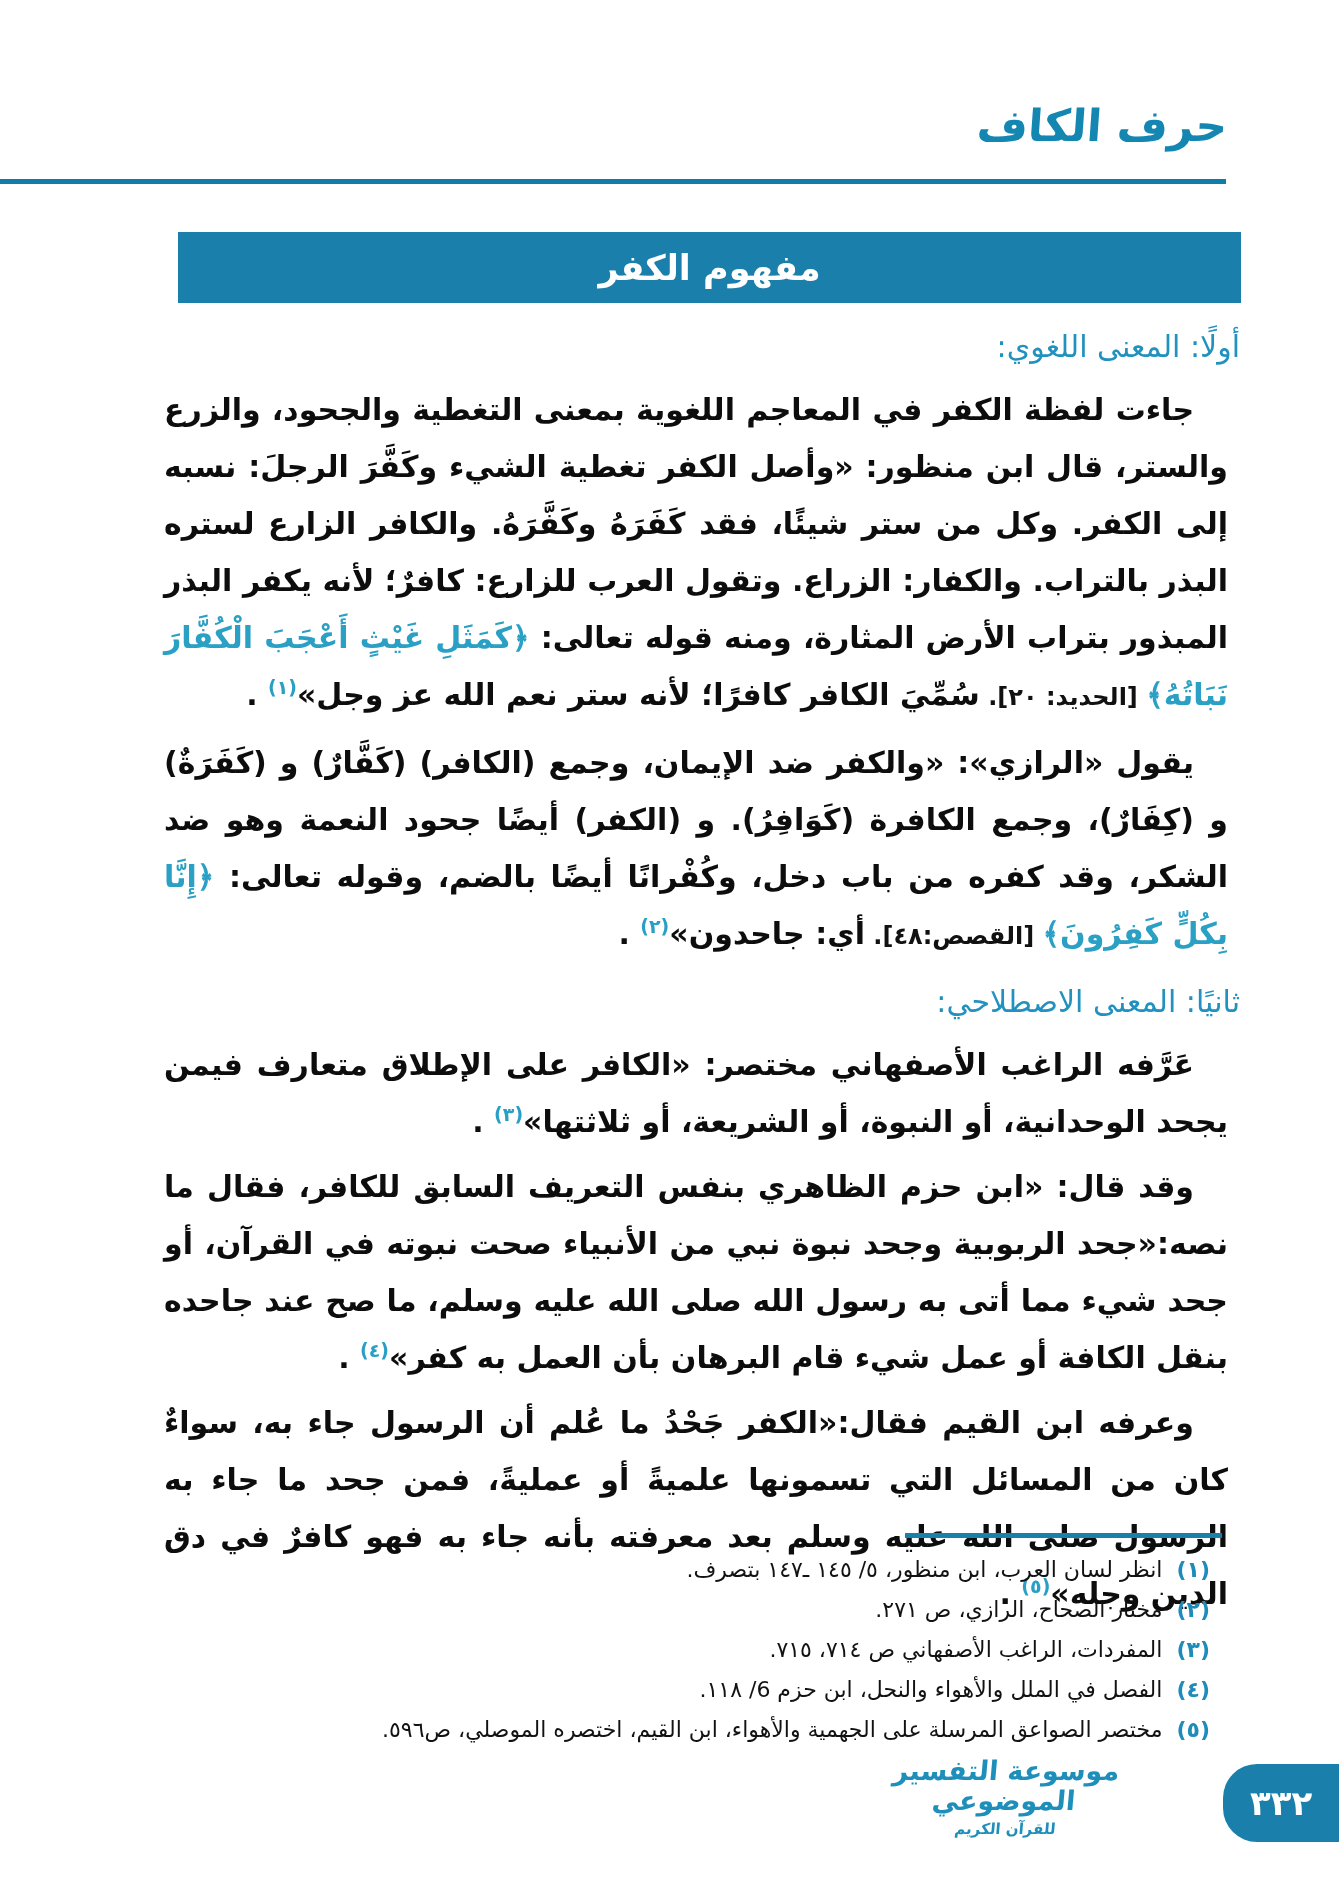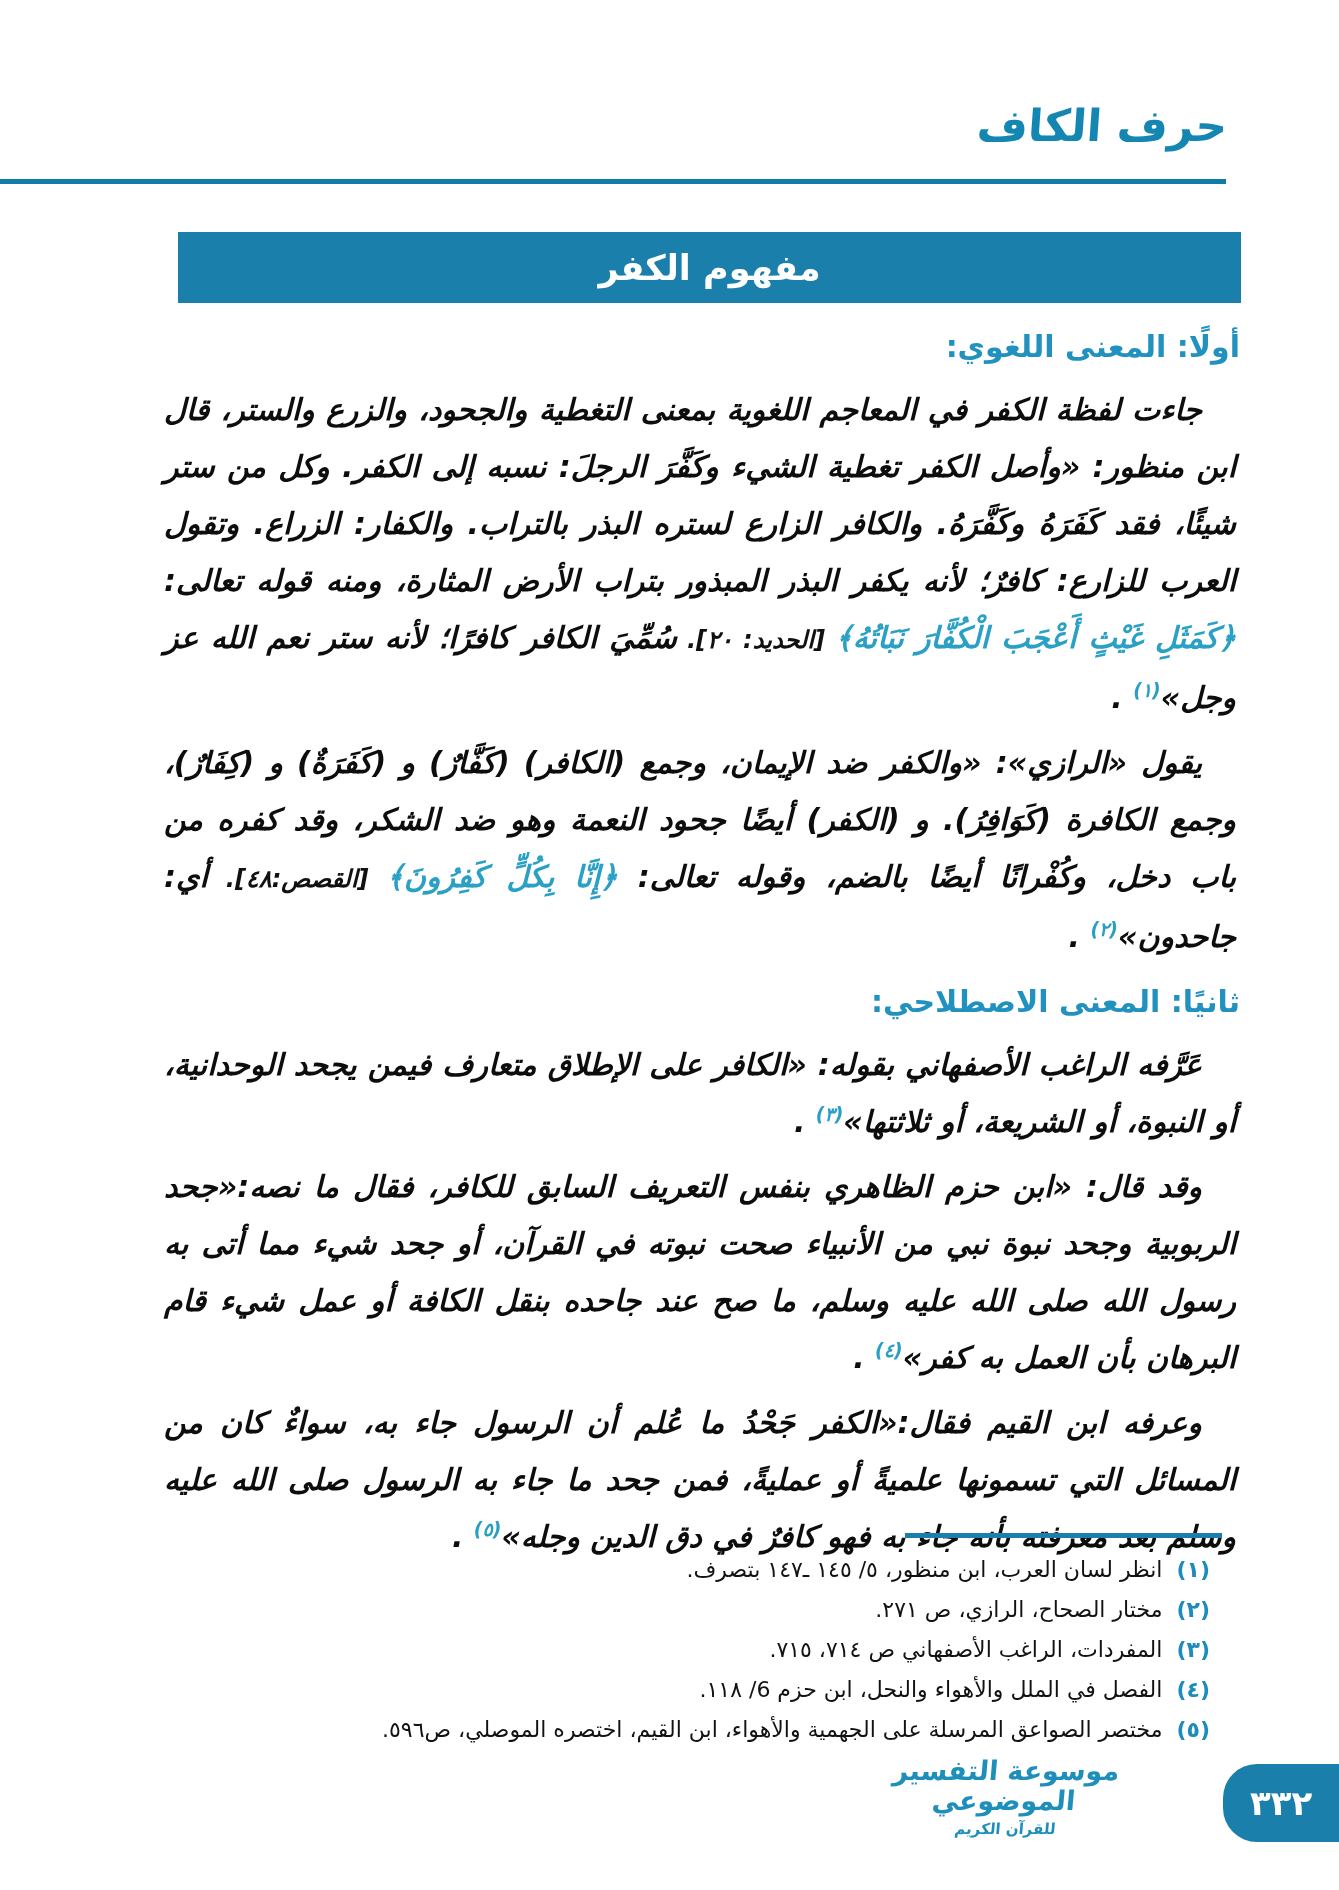--- a/index.html
+++ b/index.html
@@ -33,25 +33,25 @@
   }
   
   .content{
     position:absolute;top:316px;right:99px;width:1076px;
     color:#0d0d0d;
     font-size:30px;font-weight:bold;line-height:57px;
     text-align:justify;
   }
   .subheading{
     color:#2191bf;
-    font-size:30px;font-weight:bold;
+    font-size:30px;font-weight:normal;
     margin:2px 0 6px 0;
     text-align:right;
   }
-  .para{margin:0 4px 8px 0;text-indent:34px;font-style:italic;}
+  .para{margin:0 12px 8px 0;text-indent:34px;}
   .quran{color:#2aa0c5;}
   .ref{font-size:24px;font-weight:bold;color:#111111;}
   .fnmark{
     color:#2a9fc6;font-size:19px;font-weight:bold;
     vertical-align:super;line-height:0;
   }
   
   .fn-rule{
     position:absolute;top:1533px;right:117px;width:317px;height:5px;
     background:#1b7fab;
@@ -93,21 +93,21 @@
   <div class="content">
 
     <div class="subheading">أولًا: المعنى اللغوي:</div>
 
     <p class="para"><span>جاءت لفظة الكفر في المعاجم اللغوية بمعنى التغطية والجحود، والزرع والستر، قال ابن منظور: «وأصل الكفر تغطية الشيء وكَفَّرَ الرجلَ: نسبه إلى الكفر. وكل من ستر شيئًا، فقد كَفَرَهُ وكَفَّرَهُ. والكافر الزارع لستره البذر بالتراب. والكفار: الزراع. وتقول العرب للزارع: كافرٌ؛ لأنه يكفر البذر المبذور بتراب الأرض المثارة، ومنه قوله تعالى: </span><span class="quran">﴿كَمَثَلِ غَيْثٍ أَعْجَبَ الْكُفَّارَ نَبَاتُهُ﴾</span><span class="ref"> [الحديد: ٢٠]. </span><span>سُمِّيَ الكافر كافرًا؛ لأنه ستر نعم الله عز وجل»</span><sup class="fnmark">(١)</sup><span> .</span></p>
 
     <p class="para"><span>يقول «الرازي»: «والكفر ضد الإيمان، وجمع (الكافر) (كَفَّارٌ) و (كَفَرَةٌ) و (كِفَارٌ)، وجمع الكافرة (كَوَافِرُ). و (الكفر) أيضًا جحود النعمة وهو ضد الشكر، وقد كفره من باب دخل، وكُفْرانًا أيضًا بالضم، وقوله تعالى: </span><span class="quran">﴿إِنَّا بِكُلٍّ كَفِرُونَ﴾</span><span class="ref"> [القصص:٤٨]. </span><span>أي: جاحدون»</span><sup class="fnmark">(٢)</sup><span> .</span></p>
 
     <div class="subheading">ثانيًا: المعنى الاصطلاحي:</div>
 
-    <p class="para"><span>عَرَّفه الراغب الأصفهاني بقوله: «الكافر على الإطلاق متعارف فيمن يجحد الوحدانية، أو النبوة، أو الشريعة، أو ثلاثتها»</span><sup class="fnmark">(٣)</sup><span> .</span></p>
+    <p class="para"><span>عَرَّفه الراغب الأصفهاني مختصر: «الكافر على الإطلاق متعارف فيمن يجحد الوحدانية، أو النبوة، أو الشريعة، أو ثلاثتها»</span><sup class="fnmark">(٣)</sup><span> .</span></p>
 
     <p class="para"><span>وقد قال: «ابن حزم الظاهري بنفس التعريف السابق للكافر، فقال ما نصه:«جحد الربوبية وجحد نبوة نبي من الأنبياء صحت نبوته في القرآن، أو جحد شيء مما أتى به رسول الله صلى الله عليه وسلم، ما صح عند جاحده بنقل الكافة أو عمل شيء قام البرهان بأن العمل به كفر»</span><sup class="fnmark">(٤)</sup><span> .</span></p>
 
     <p class="para"><span>وعرفه ابن القيم فقال:«الكفر جَحْدُ ما عُلم أن الرسول جاء به، سواءٌ كان من المسائل التي تسمونها علميةً أو عمليةً، فمن جحد ما جاء به الرسول صلى الله عليه وسلم بعد معرفته بأنه جاء به فهو كافرٌ في دق الدين وجله»</span><sup class="fnmark">(٥)</sup><span> .</span></p>
 
   </div>
 
   <div class="fn-rule"></div>
 
   <div class="footnotes">

